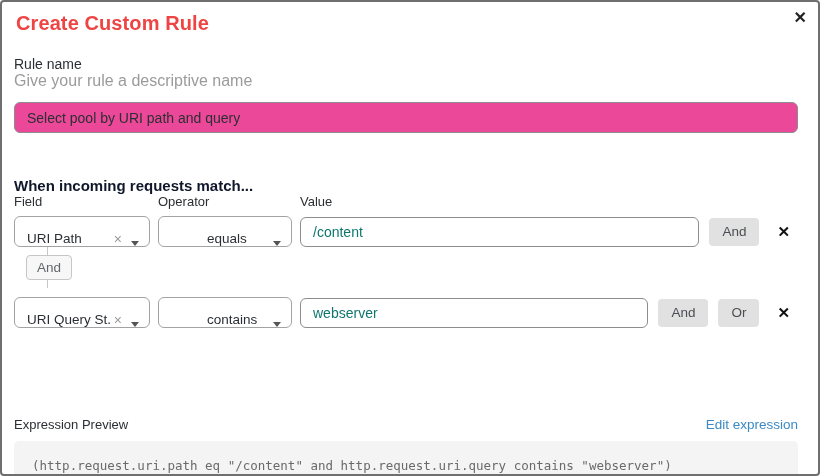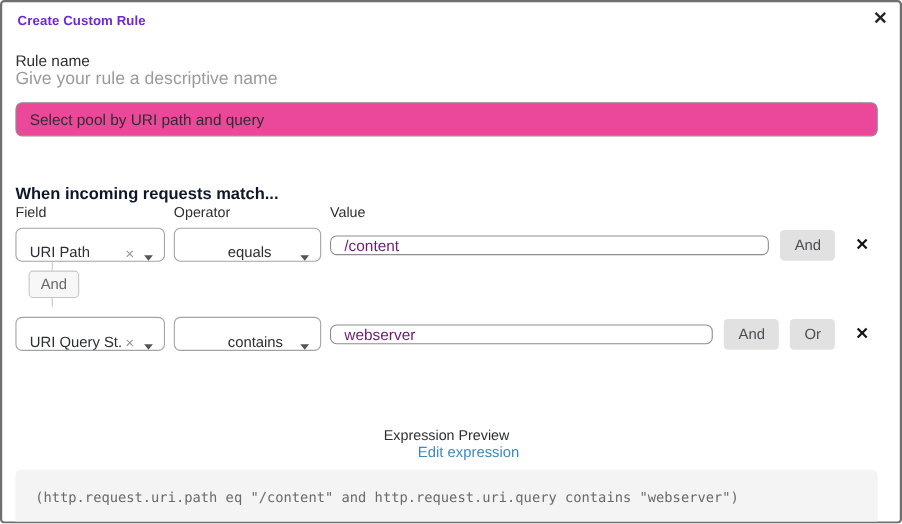--- a/index.html
+++ b/index.html
@@ -16,23 +16,23 @@
     height: 476px;
     background: #fff;
     border: 2px solid #6f6f6f;
     border-radius: 4px;
     padding: 0 20px 0 12px;
     overflow: hidden;
   }
 
   .modal-title {
     margin: 10px 0 0 2px;
-    font-size: 12px;
-    font-weight: 700;
-    color: #6d28d9;
+    font-size: 20px;
+    font-weight: 700;
+    color: #ef4444;
     letter-spacing: 0.1px;
   }
 
   .close-btn {
     position: absolute;
     top: 6px;
     right: 9px;
     font-size: 16px;
     font-weight: 700;
     color: #1f2326;
@@ -120,26 +120,26 @@
   .caret {
     width: 0; height: 0;
     border-left: 4.5px solid transparent;
     border-right: 4.5px solid transparent;
     border-top: 5.5px solid #555;
     flex-shrink: 0;
   }
 
   .value-input {
     flex: 1;
-    height: 18px;
+    height: 30px;
     border: 1px solid #8d8d8d;
     border-radius: 6px;
     padding: 0 12px;
     font-size: 14px;
-    color: #701a75;
+    color: #0f766e;
     font-family: "Liberation Sans", sans-serif;
     outline: none;
     background: #fff;
     min-width: 0;
   }
 
   .logic-btn {
     height: 28px;
     margin-left: 10px;
     padding: 0 13px;
@@ -181,22 +181,21 @@
     border: 1px solid #c6c6c6;
     border-radius: 4px;
     font-size: 13.5px;
     color: #64686c;
   }
 
   .expr-header {
     display: flex;
     align-items: center;
     justify-content: space-between;
-    margin-top: 69px;
-    flex-direction: column;
+    margin-top: 89px;
   }
   .expr-label {
     font-size: 13px;
     color: #2b2f33;
   }
   .expr-edit-link {
     font-size: 13.5px;
     color: #3b8ac4;
     text-decoration: none;
     cursor: pointer;

